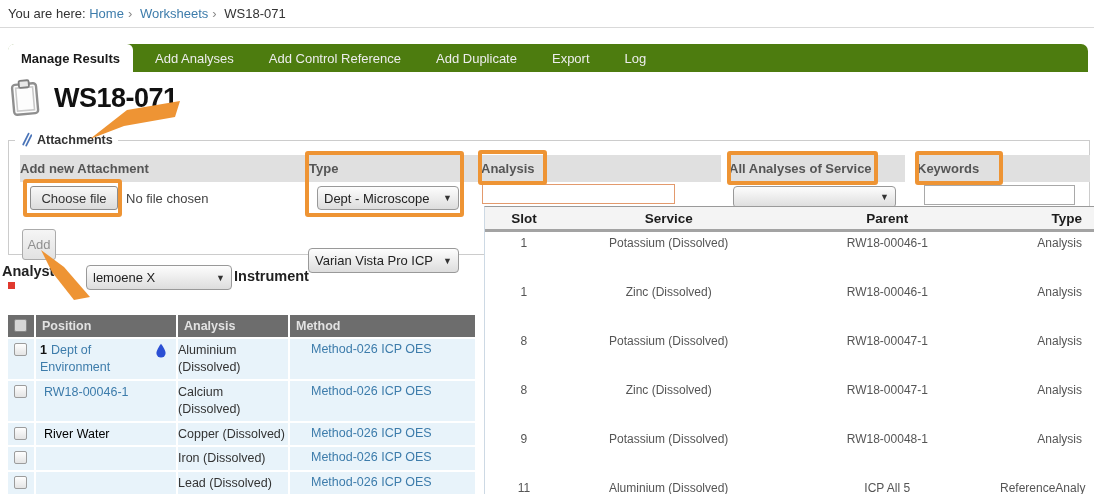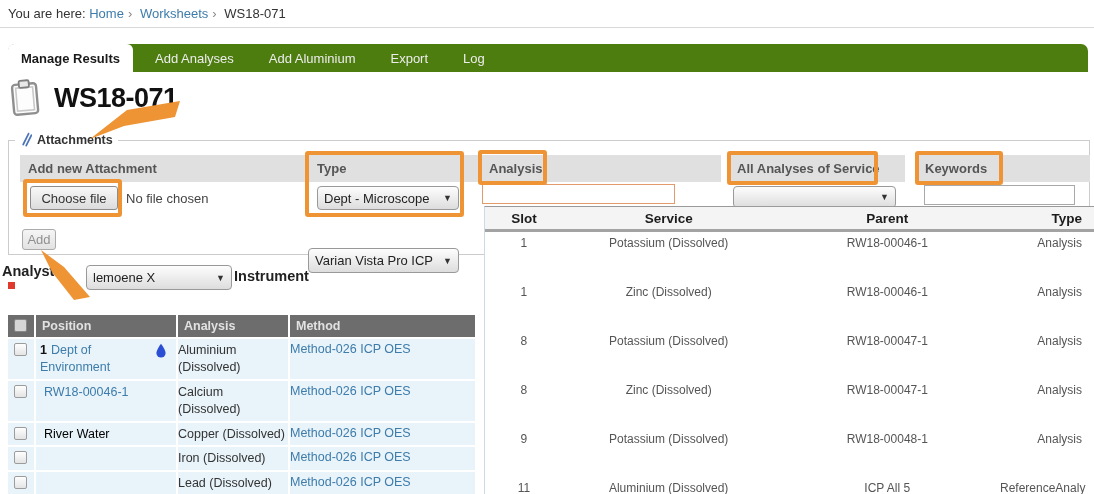--- a/index.html
+++ b/index.html
@@ -25,40 +25,40 @@
   .clipboard { width:34px; height:40px; margin-right:12px; }
   .page-title { font-size:27px; font-weight:bold; color:#111; letter-spacing:-0.5px; }
 
   
   .fset { position:absolute; left:8px; top:140px; width:1082px; height:115px; border:1px solid #ccc; }
   .fset-legend { position:absolute; left:6px; top:-9px; background:#fff; padding:0 5px; font-size:12.5px;
                  font-weight:bold; color:#333; display:flex; align-items:center; }
   .clip-icon { margin-right:5px; }
 
   .gcell { position:absolute; height:27px; background:#e0e0e0; font-size:13px; font-weight:bold; color:#555;
-           line-height:27px; padding-left:8px; white-space:nowrap; overflow:hidden; }
+           line-height:27px; white-space:nowrap; overflow:hidden; }
 
   .btn { border:1px solid #8d8d8d; border-radius:3px; background:linear-gradient(#f8f8f8,#dcdcdc);
          font-size:13px; color:#333; text-align:center; cursor:pointer; font-family:inherit; }
   .choose-file { position:absolute; left:30px; top:186px; width:88px; height:24px; }
   .no-file { position:absolute; left:126px; top:191px; font-size:13px; color:#444; }
 
   .sel { border:1px solid #999; border-radius:4px; background:linear-gradient(#fdfdfd,#dddddd);
          font-size:13px; color:#222; display:flex; align-items:center; padding:0 6px; cursor:pointer; }
   .sel .caret { margin-left:auto; font-size:9px; color:#333; }
   .type-select { position:absolute; left:317px; top:186px; width:142px; height:24px; }
   .allsvc-select { position:absolute; left:733px; top:186px; width:163px; height:22px; }
   .analyst-select { position:absolute; left:86px; top:265px; width:146px; height:25px; }
   .instr-select { position:absolute; left:308px; top:248px; width:151px; height:25px; }
 
   .tinput { position:absolute; height:20px; font-size:13px; padding:0 4px; font-family:inherit; }
   .analysis-input { left:482px; top:184px; width:193px; border:1px solid #e39a6d; outline:none; }
   .keywords-input { left:924px; top:185px; width:151px; border:1px solid #a9a9a9; outline:none; }
 
-  .add-btn { position:absolute; left:22px; top:229px; width:34px; height:21px; color:#909090;
+  .add-btn { position:absolute; left:22px; top:229px; width:34px; height:31px; color:#909090;
              border-color:#ababab; background:linear-gradient(#f5f5f5,#e2e2e2); }
 
   .analyst-label { position:absolute; left:2px; top:263px; font-size:14.5px; font-weight:bold; color:#222; }
   .req-dot { position:absolute; left:8px; top:282px; width:7px; height:7px; background:#e0392e; }
   .instr-label { position:absolute; left:234px; top:268px; font-size:14.5px; font-weight:bold; color:#222; }
 
   
   .ltable { position:absolute; left:8px; top:315px; width:475px; font-size:12.5px; }
   .lrow { display:flex; margin-bottom:2px; }
   .lcell { margin-right:2px; position:relative; }
@@ -69,21 +69,21 @@
   .lbody .lcell { background:#e8f3fa; }
   .lbody .c-pos { padding:3px 28px 3px 4px; line-height:1.35; }
   .lbody .c-ana { padding:3px 0 3px 0; line-height:1.35; color:#333; }
   .lbody .c-met { padding:3px 0 3px 0; color:#3d7cab; }
   .pos-num { font-weight:bold; color:#111; margin-right:4px; }
   .pos-link { color:#3d7cab; cursor:pointer; }
   .checkbox { width:13px; height:13px; border:1px solid #9c9c9c; border-radius:2px;
               background:linear-gradient(#fefefe,#e4e4e4); position:absolute; left:6px; top:4px; cursor:pointer; }
   .lhead .checkbox { top:4px; background:#d6d6d6; border-color:#888; }
   .drop { position:absolute; right:9px; top:4px; }
-  .method-link { cursor:pointer; }
+  .method-link { cursor:pointer;padding-left:21px; }
 
   
   .overlay { position:absolute; left:484px; top:206px; width:610px; height:300px; background:#fff;
              border-top:1px solid #9a9a9a; border-left:1px solid #cdd9e4; z-index:20; }
   .ov-head { display:flex; height:25px; background:#f4f4f4; border-bottom:3px solid #a3a3a3;
              font-size:13.5px; font-weight:bold; color:#1c1c1c; align-items:center; }
   .ov-row { display:flex; height:49px; font-size:12px; color:#555; align-items:flex-start;
             padding-top:4px; cursor:pointer; }
   .ov-c1 { width:78px; text-align:center; }
   .ov-c2 { width:212px; text-align:center; }
@@ -116,23 +116,26 @@
 
       <div class="tab active">
         <span>Manage Results</span>
       </div>
 
       <div class="tab">
         <span>Add Analyses</span>
       </div>
 
 
-
-      <div class="tab">
-        <span>Add Aluminium</span>
+      <div class="tab">
+        <span>Add Control Reference</span>
+      </div>
+
+      <div class="tab">
+        <span>Add Duplicate</span>
       </div>
 
       <div class="tab">
         <span>Export</span>
       </div>
 
       <div class="tab">
         <span>Log</span>
       </div>
     </div>

